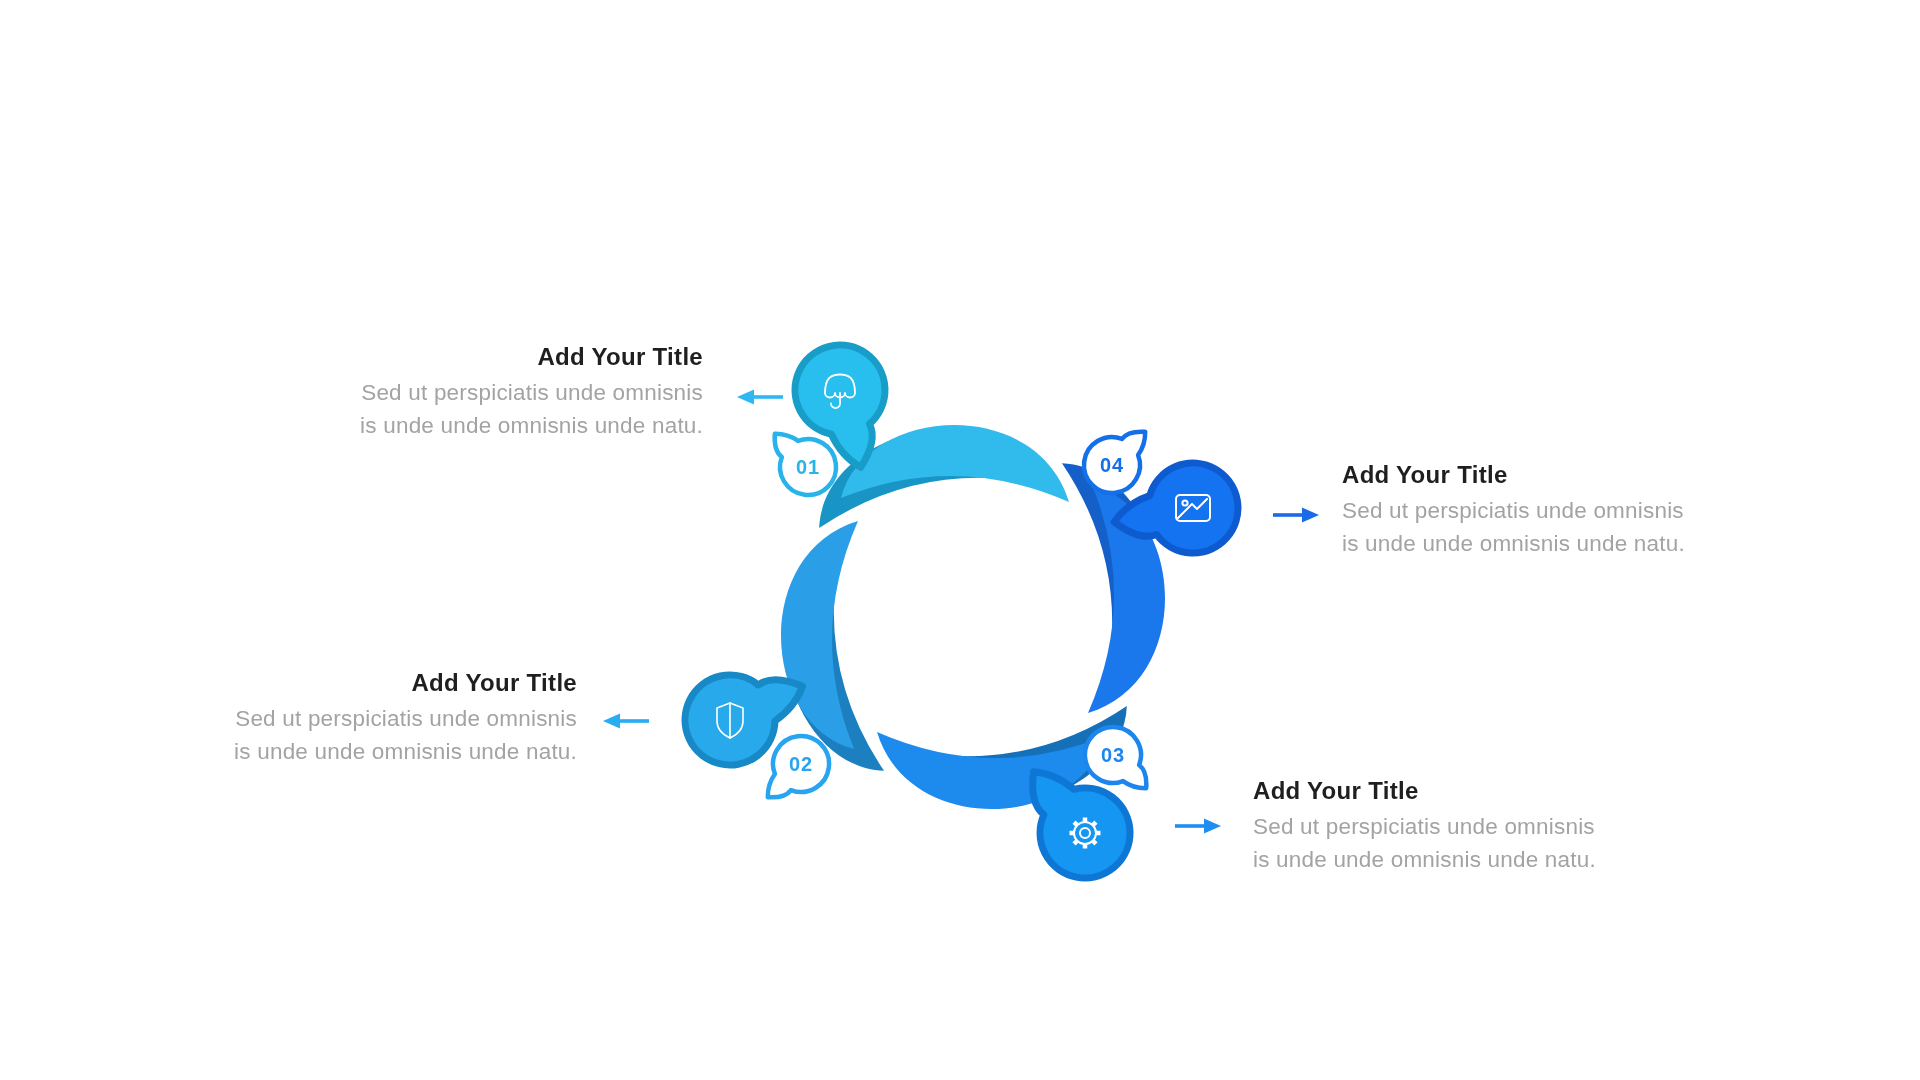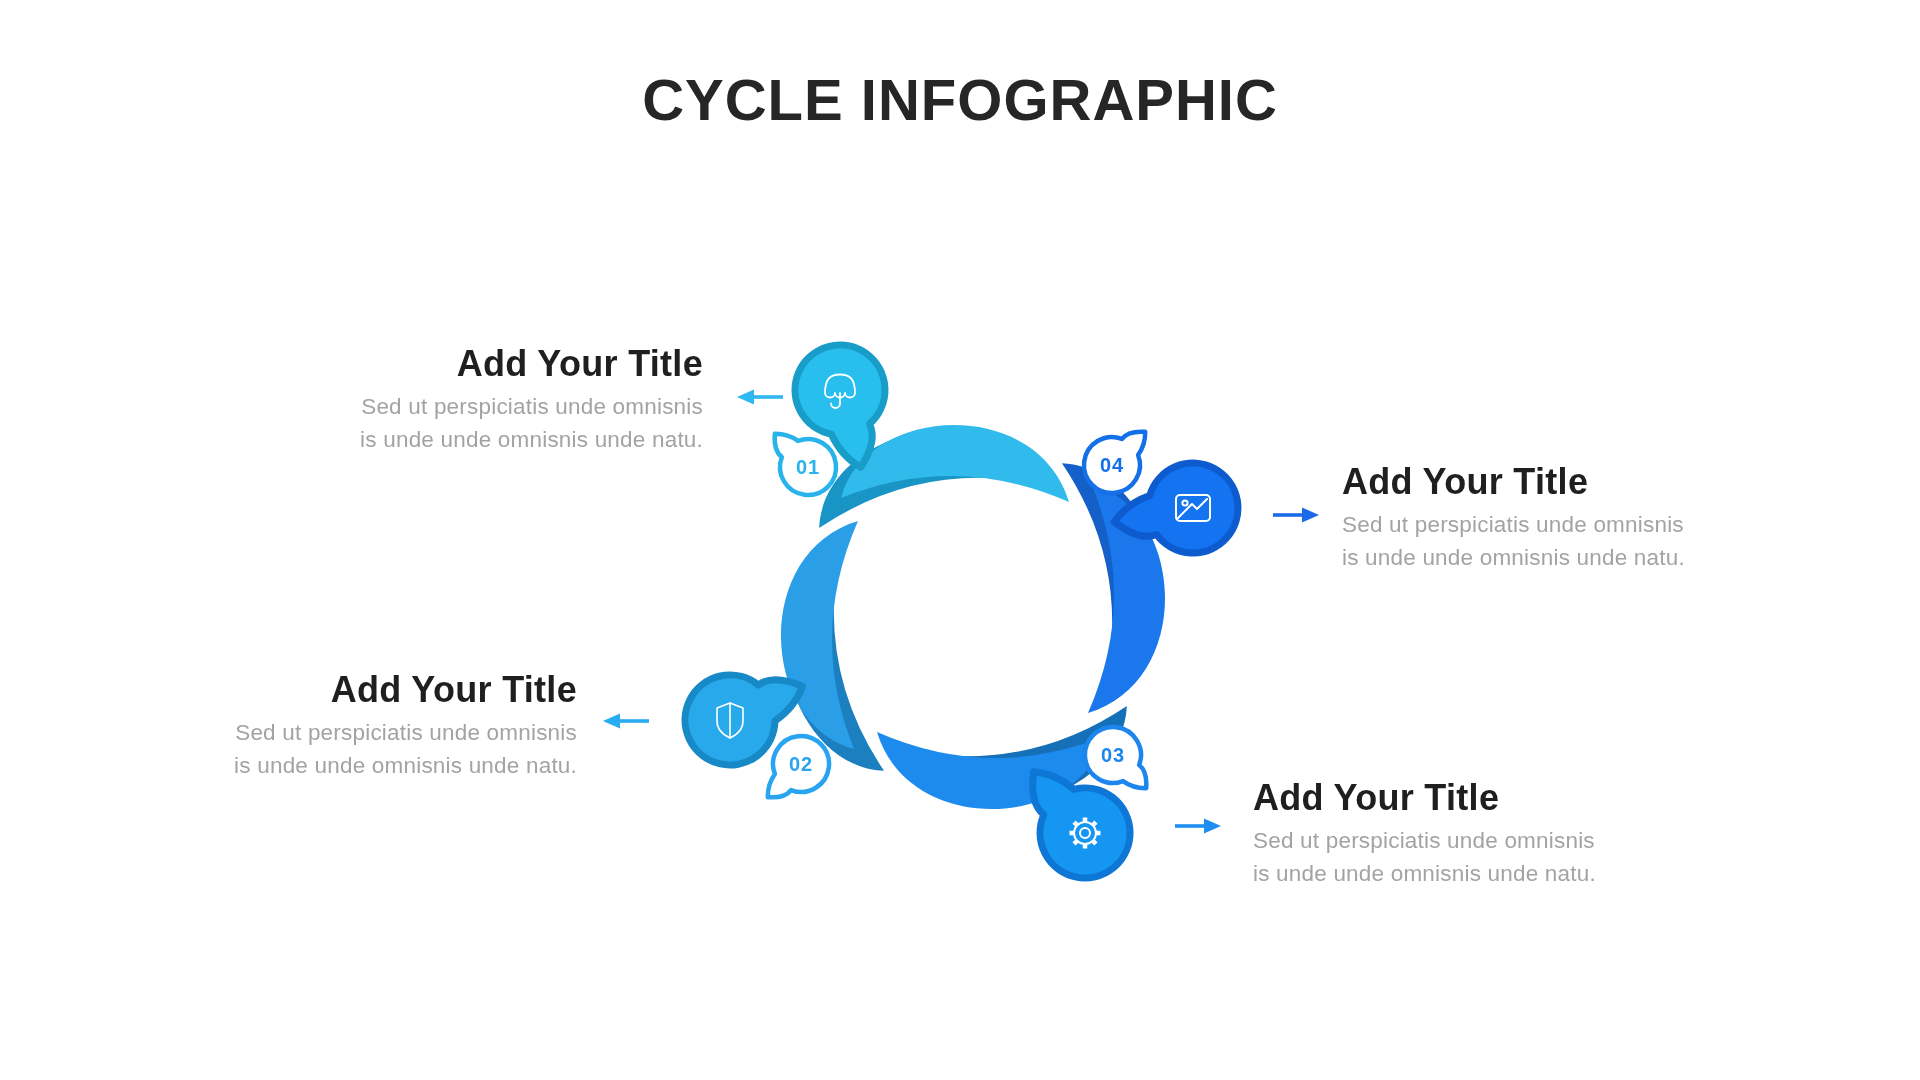--- a/index.html
+++ b/index.html
@@ -22,21 +22,21 @@
   }
   .diagram{
     position:absolute;
     left:653px;top:297px;
     width:640px;height:640px;
   }
   .tb{position:absolute;width:440px;}
   .tb-right-align{text-align:right;}
   .tb-left-align{text-align:left;}
   .tb-title{
-    font-size:36px;
+    font-size:24px;
     font-weight:bold;
     letter-spacing:.3px;
     color:#1f1f1f;
   }
   .tb-body{
     margin-top:5px;
     font-size:22.5px;
     line-height:33px;
     color:#a3a3a3;
     letter-spacing:.2px;
@@ -53,21 +53,20 @@
   .bubble{stroke-width:7;stroke-linejoin:round;}
   .badge{fill:#ffffff;stroke-width:4.5;stroke-linejoin:round;}
   .badge-num{font-size:20px;font-weight:bold;letter-spacing:1px;text-anchor:middle;}
   .icon{stroke:#ffffff;fill:none;stroke-linecap:round;stroke-linejoin:round;}
 </style>
 </head>
 <body>
 
 <div class="slide">
 
-  <h1 class="page-title">CYCLE INFOGRAPHIC</h1>
 
   <svg class="diagram" viewBox="0 0 640 640">
 
     <path d="M 188 201 C 212 108 384 98 416 205 Q 302 155 188 201 Z" transform="rotate(-12 320 320)" fill="#1995C5"></path>
     <path d="M 188 201 C 212 108 384 98 416 205 Q 302 155 188 201 Z" transform="rotate(258 320 320)" fill="#1C80C0"></path>
     <path d="M 188 201 C 212 108 384 98 416 205 Q 302 155 188 201 Z" transform="rotate(168 320 320)" fill="#1670B8"></path>
     <path d="M 188 201 C 212 108 384 98 416 205 Q 302 155 188 201 Z" transform="rotate(78 320 320)" fill="#1460C8"></path>
 
     <path d="M 188 201 C 212 108 384 98 416 205 Q 302 155 188 201 Z" fill="#31BBEC"></path>
     <path d="M 188 201 C 212 108 384 98 416 205 Q 302 155 188 201 Z" transform="rotate(270 320 320)" fill="#2B9EE8"></path>

